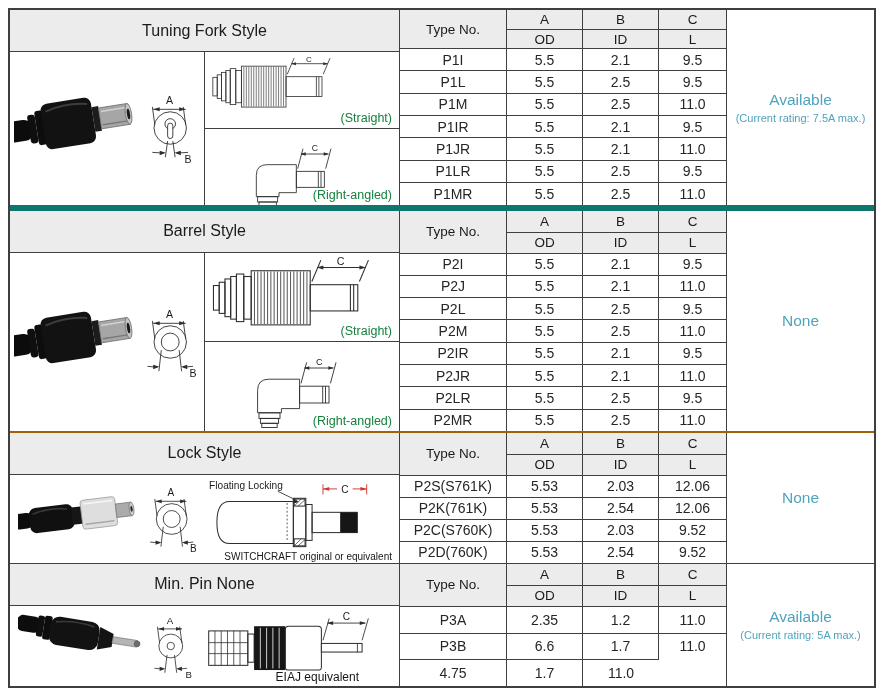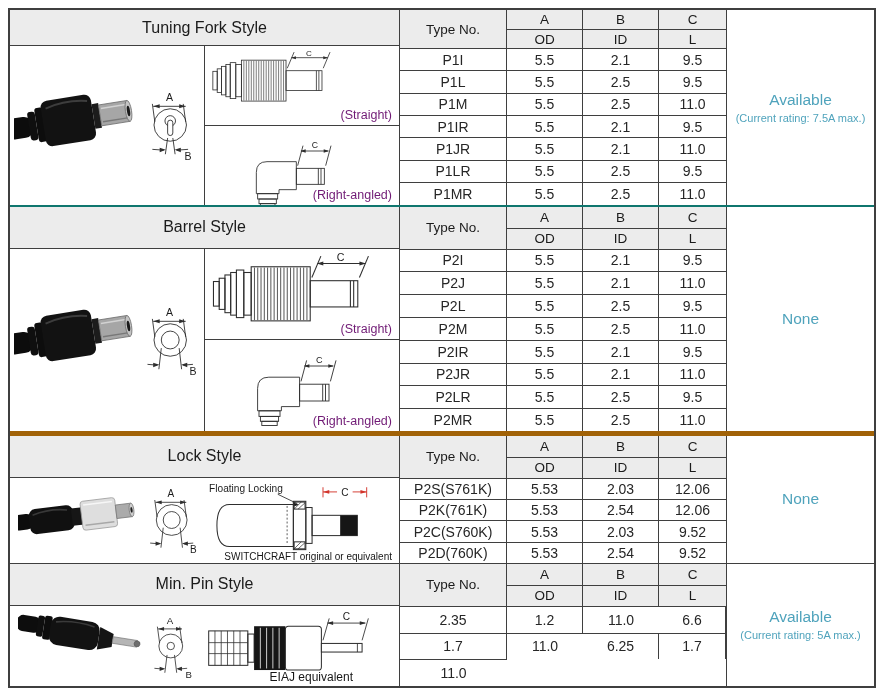--- a/index.html
+++ b/index.html
@@ -2,26 +2,26 @@
 <html><head>
 <meta charset="utf-8">
 <style>
   *{box-sizing:border-box;margin:0;padding:0}
   html,body{background:#fff}
   body{width:884px;height:696px;font-family:"Liberation Sans",sans-serif;color:#222}
   .page{width:884px;height:696px;padding:8px;background:#fff}
   .tbl{width:100%;height:100%;border:2px solid #3f3f3f;display:flex;flex-direction:column;background:#fff}
   .sec{display:flex;width:100%}
   .s1{height:196px}
-  .s2{height:228px;border-top:2px solid #0f766e}
-  .s3{height:133px;border-top:5px solid #a16207}
+  .s2{height:228px;border-top:6px solid #0f766e}
+  .s3{height:133px;border-top:2px solid #a16207}
   .s4{height:124px;border-top:1px solid #3f3f3f}
   .left{width:390px;flex:none;border-right:1px solid #3f3f3f;display:flex;flex-direction:column;min-height:0}
   .sec-title{background:#ececec;border-bottom:1px solid #3f3f3f;display:flex;align-items:center;justify-content:center;font-size:16px;color:#1b1b1b;flex:none}
-  .t38{height:36px}.t42{height:42px}
+  .t38{height:42px}.t42{height:42px}
   .img-area{flex:1;min-height:0;display:flex;position:relative;background:#fff}
   .img-left{width:195px;flex:none;border-right:1px solid #3f3f3f;display:flex;align-items:center;justify-content:flex-start;padding-left:4px;gap:2px}
   .img-right{flex:1;display:flex;flex-direction:column;min-height:0}
   .half{position:relative;flex:1;overflow:hidden}
   .h-top{border-bottom:1px solid #3f3f3f}
   .h-top svg{position:absolute;left:6px;top:3px}
   .h-bot svg{position:absolute;left:26px;top:5px}
   .img-flat{flex:1;min-height:0;display:flex;align-items:center;padding-left:8px;position:relative}
   .draw3{flex:1;position:relative;height:100%}
   .draw3 svg{position:absolute;left:2px;top:3px}
@@ -32,23 +32,23 @@
   .g4{grid-template-rows:21px 21px repeat(3,1fr)}
   .hc{background:#ececec;display:flex;align-items:center;justify-content:center;font-size:13.5px;color:#1b1b1b}
   .dc{display:flex;align-items:center;justify-content:center;font-size:14px;color:#262626;background:#fff}
   .br{border-right:1px solid #3f3f3f}
   .bt{border-top:1px solid #3f3f3f}
   .qa{flex:1;display:flex;flex-direction:column;min-width:0}
   .qa-h{height:38px;flex:none;background:#ececec;border-bottom:1px solid #3f3f3f;color:#4fa3bc;display:flex;align-items:center;justify-content:center;text-align:center;font-size:13.5px;line-height:1.3;padding:0 16px}
   .qa-body,.qa-full{flex:1;display:flex;flex-direction:column;align-items:center;justify-content:center;gap:3px;background:#fff}
   .qa-status{color:#4fa3bc;font-size:15.5px}
   .qa-note{color:#4fa3bc;font-size:11px;white-space:nowrap}
-  .cap-br{position:absolute;right:7px;bottom:3px;font-size:12.5px;color:#701a75;white-space:nowrap}
+  .cap-br{position:absolute;right:7px;bottom:3px;font-size:12.5px;color:#15803d;white-space:nowrap}
   .cap-sw{position:absolute;right:7px;bottom:1px;font-size:10px;color:#161616;white-space:nowrap}
-  .cap-ej{position:absolute;right:46px;bottom:2px;font-size:12px;color:#161616;white-space:nowrap}
+  .cap-ej{position:absolute;right:40px;bottom:2px;font-size:12px;color:#161616;white-space:nowrap}
   svg{display:block}
   .dwg text{font-family:"Liberation Sans",sans-serif;font-size:13px;fill:#1c1c1c}
 </style>
 </head>
 <body>
 
 <div class="page">
 <div class="tbl">
 
   <div class="sec s1">
@@ -414,21 +414,21 @@
         </div>
     <div class="qa">
       <div class="qa-full">
         <div class="qa-status">None</div>
       </div>
     </div>
   </div>
 
   <div class="sec s4">
     <div class="left">
-      <div class="sec-title t42">Min. Pin Style</div>
+      <div class="sec-title t42">Min. Pin None</div>
       <div class="img-area">
         <div class="img-flat">
           <svg class="dwg" width="126" height="74" viewBox="0 0 130 78">
             <g transform="rotate(9 65 39)">
               <rect x="-6" y="16" width="26" height="17" rx="7" fill="#0d0d0d"></rect>
               <rect x="16" y="14" width="7" height="22" rx="2" fill="#0f0f0f"></rect>
               <rect x="23" y="13" width="8" height="25" rx="2" fill="#0d0d0d"></rect>
               <rect x="30" y="12" width="52" height="30" rx="9" fill="#121212"></rect>
               <path d="M35,18 Q55,13 76,17" stroke="#3a3a3a" stroke-width="1.6" fill="none"></path>
               <polygon points="82,16 97,21 97,35 82,40" fill="#141414"></polygon>
@@ -483,27 +483,29 @@
       </div>
     </div>
     <div class="mid g4">
       <div class="hc br" style="grid-area:1/1/3/2">Type No.</div>
       <div class="hc br" style="grid-area:1/2">A</div>
       <div class="hc br" style="grid-area:1/3">B</div>
       <div class="hc" style="grid-area:1/4">C</div>
       <div class="hc br bt" style="grid-area:2/2">OD</div>
       <div class="hc br bt" style="grid-area:2/3">ID</div>
       <div class="hc bt" style="grid-area:2/4">L</div>
+    <div class="dc bt br">P3A</div>
           <div class="dc bt br">2.35</div>
           <div class="dc bt br">1.2</div>
           <div class="dc bt">11.0</div>
+          <div class="dc bt br">P3B</div>
           <div class="dc bt br">6.6</div>
           <div class="dc bt br">1.7</div>
           <div class="dc bt">11.0</div>
-          <div class="dc bt br">6.25</div>
+          <div class="dc bt br">4.75</div>
           <div class="dc bt br">1.7</div>
           <div class="dc bt">11.0</div>
         </div>
     <div class="qa">
       <div class="qa-full">
         <div class="qa-status">Available</div>
         <div class="qa-note">(Current rating: 5A max.)</div>
       </div>
     </div>
   </div>

